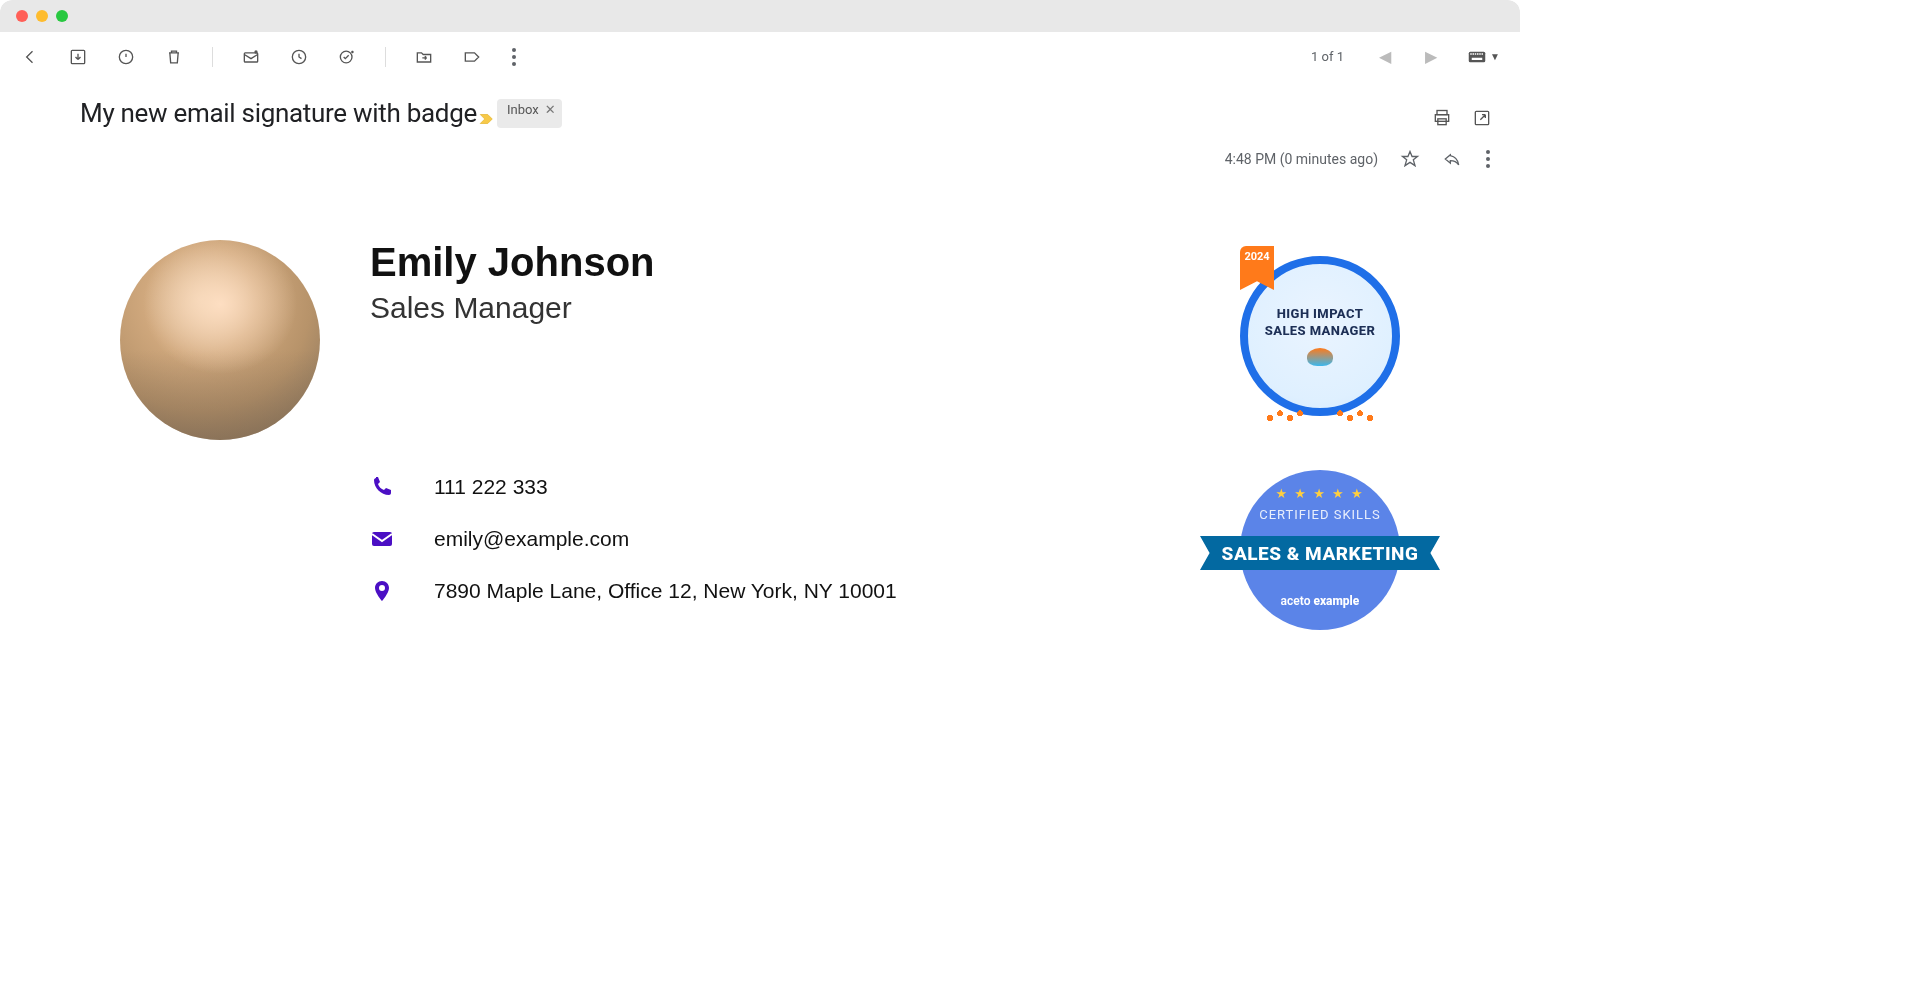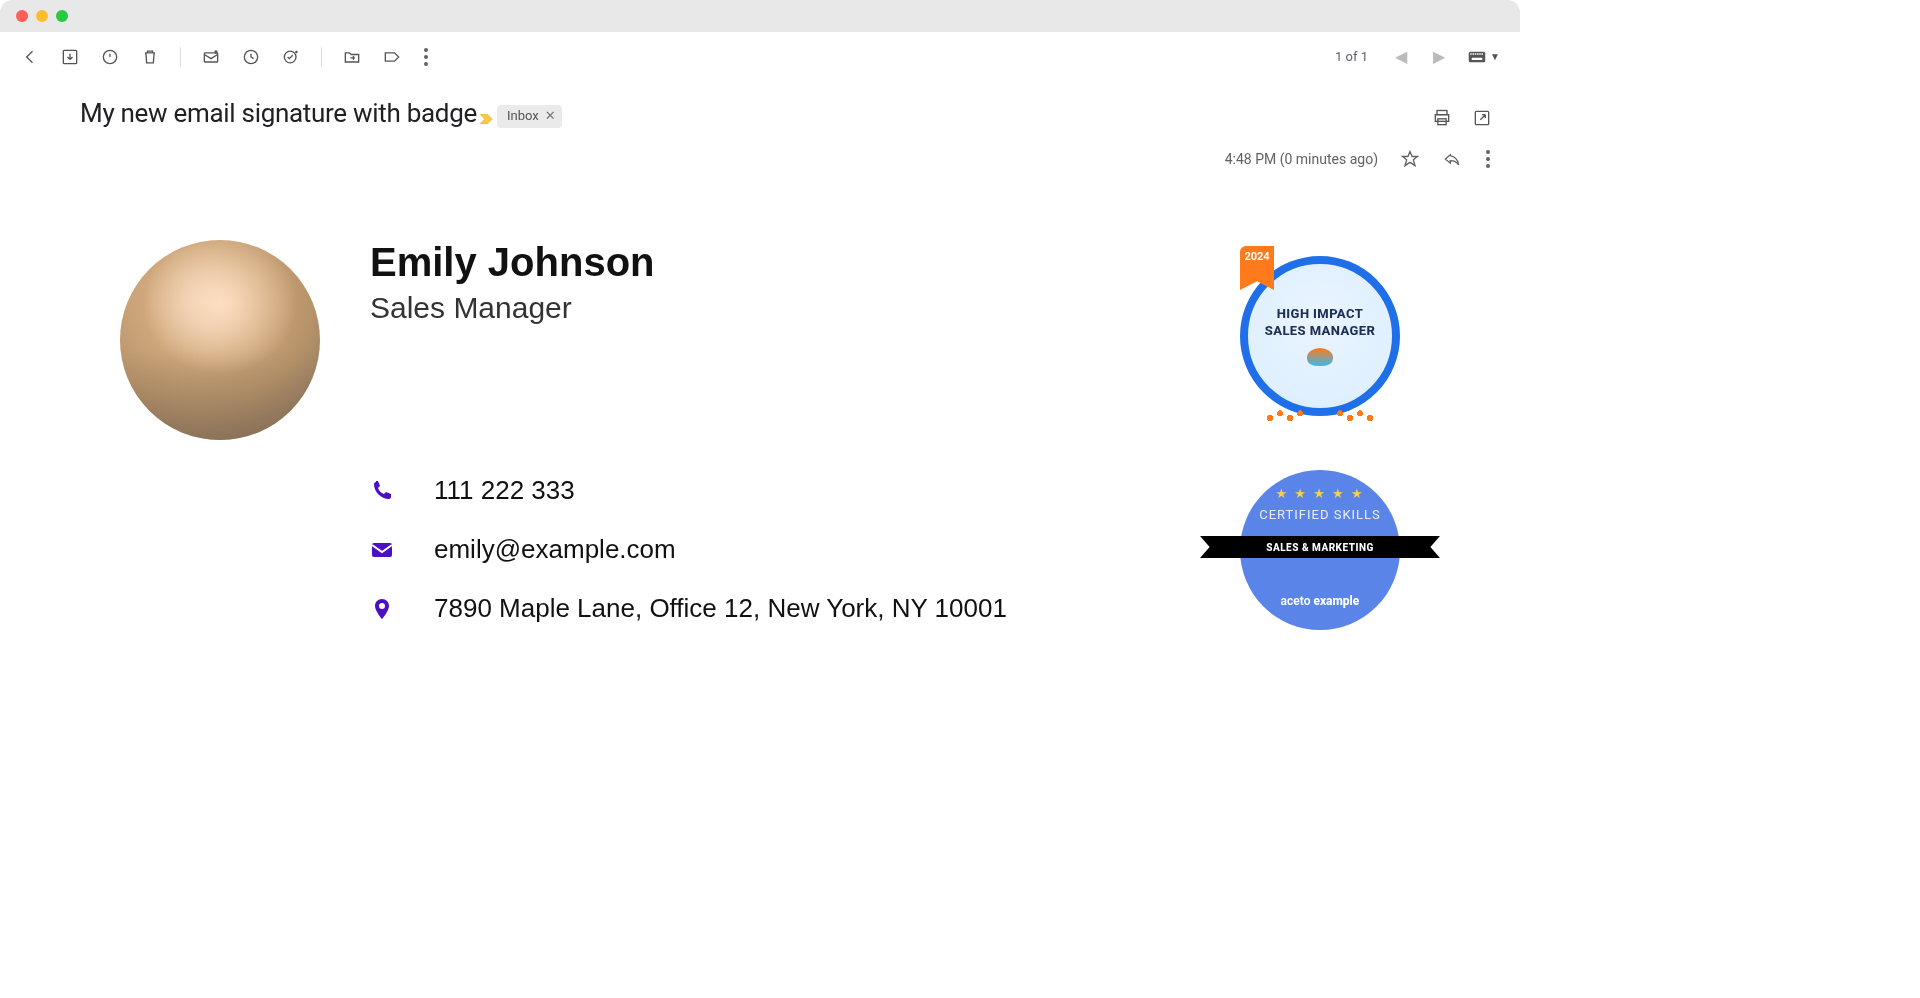--- a/index.html
+++ b/index.html
@@ -28,21 +28,21 @@
   .red { background: #ff5f57; }
   .yellow { background: #febc2e; }
   .green { background: #28c840; }
 
   
   .toolbar {
     height: 50px;
     display: flex;
     align-items: center;
     padding: 0 20px;
-    gap: 20px;
+    gap: 28px;
     border-bottom: 1px solid rgba(0,0,0,0);
   }
   .toolbar .spacer-flex { flex: 1; }
   .tb-icon {
     width: 20px; height: 20px; display:flex; align-items:center; justify-content:center;
     color:#555; cursor:pointer; fill:none; stroke:#555; stroke-width:1.6;
   }
   .tb-sep { width:1px; height:20px; background:#ddd; }
   .page-count { color:#5f6368; font-size:13px; margin-right:4px;}
   .nav-arrow { color:#bbb; cursor:pointer; width:18px; text-align:center;}
@@ -60,21 +60,21 @@
     letter-spacing: -0.3px;
     color:#202124;
   }
   .important-marker {
     width:18px; height:18px; display:inline-flex;
   }
   .label-chip {
     background:#eaeaea;
     color:#555;
     font-size:13px;
-    padding:3px 6px 5px 10px;
+    padding:3px 6px 11px 10px;
     border-radius:4px;
     display:flex; align-items:center; gap:6px;
   }
   .label-chip .x { color:#777; cursor:pointer; font-size:13px;}
   .subject-right {
     margin-left:auto; margin-right:28px;
     display:flex; gap:20px; align-items:center; color:#555;
   }
   .action-icon { width:20px; height:20px; cursor:pointer; stroke:#555; fill:none; stroke-width:1.6;}
 
@@ -122,21 +122,21 @@
     color:#333;
     margin-top:6px;
     font-family: Verdana, Geneva, sans-serif;
   }
   .contact-list {
     margin-top: 150px;
     display:flex; flex-direction:column; gap:28px;
   }
   .contact-item {
     display:flex; align-items:center; gap:40px;
-    font-size:26px; color:#111;
+    font-size:21px; color:#111;
     font-family: Verdana, Geneva, sans-serif;
   }
   .ci-icon { width:24px; height:24px; color:#4b0fc4; fill:#4b0fc4; flex-shrink:0;}
 
   
   .badges {
     display:flex; flex-direction:column; gap:30px; align-items:center;
     margin-right: 40px; margin-left:40px;
   }
   .badge1 {
@@ -186,23 +186,23 @@
     width:160px; height:160px; border-radius:50%;
     background:#5b84e8;
     display:flex; flex-direction:column; align-items:center; justify-content:flex-start;
     padding-top:16px;
     position:relative;
   }
   .badge2 .stars{ color:#ffcf3f; font-size:13px; letter-spacing:2px;}
   .badge2 .cs { color:#e8eefc; font-size:13px; letter-spacing:1px; margin-top:6px;}
   .badge2 .banner{
     position:absolute; top:76px; left:-20px; right:-20px;
-    height:22px; background:#000000;
+    height:34px; background:#0369a1;
     display:flex; align-items:center; justify-content:center;
-    color:#fff; font-weight:800; font-size:10px; letter-spacing:0.5px;
+    color:#fff; font-weight:800; font-size:19px; letter-spacing:0.5px;
     clip-path: polygon(0 0,100% 0,96% 50%,100% 100%,0 100%,4% 50%);
   }
   .badge2 .brand{
     position:absolute; bottom:22px; width:100%; text-align:center;
     color:#fff; font-size:12px; font-weight:600;
   }
   .badge2 .brand b{ font-weight:800;}
 
   .dots-vert { display:flex; flex-direction:column; gap:3px; cursor:pointer; padding:2px;}
   .dots-vert span{ width:4px;height:4px;border-radius:50%;background:#5f6368;}

